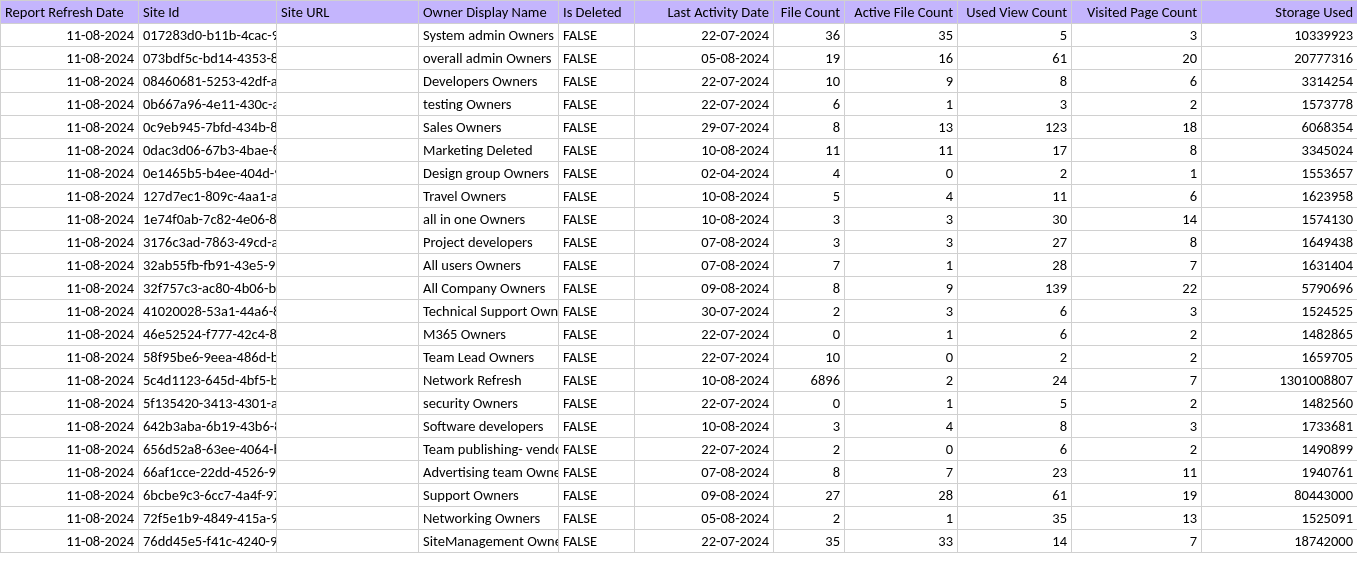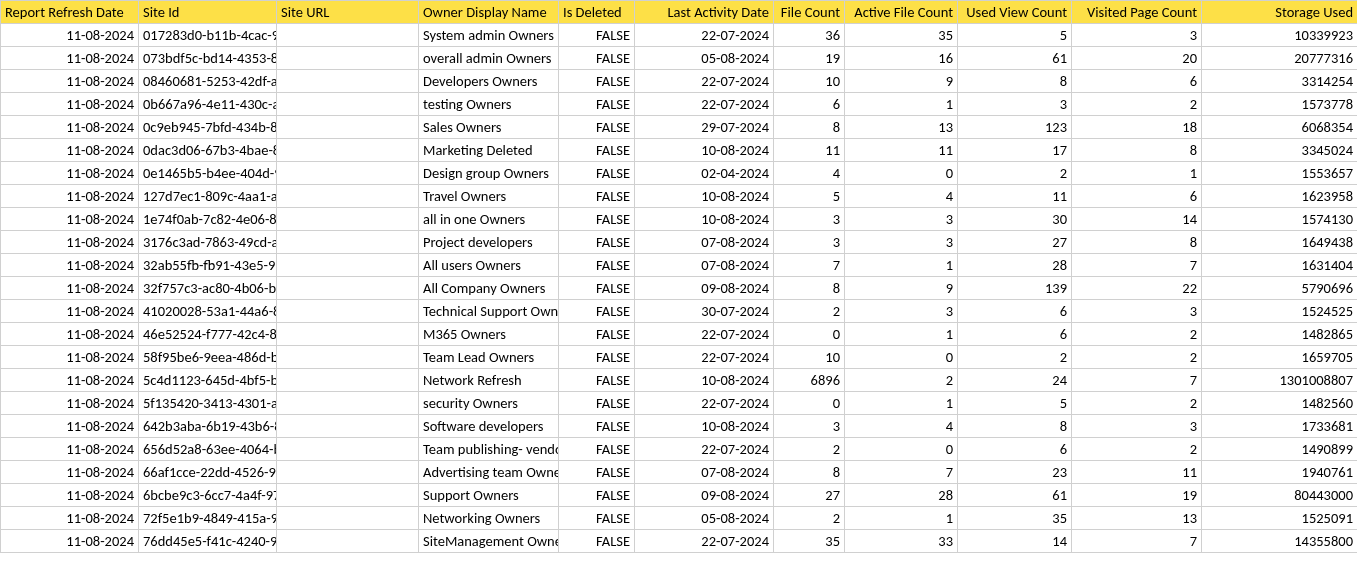--- a/index.html
+++ b/index.html
@@ -21,24 +21,24 @@
     border: 1px solid #d0d0d0;
     padding: 2px 4px;
     height: 23px;
     overflow: hidden;
     white-space: nowrap;
     text-align: left;
     vertical-align: bottom;
     font-weight: normal;
   }
   th {
-    background: #fde047;
+    background: #c4b5fd;
   }
   .num { text-align: right; }
-  .ctr { text-align: right; }
+  .ctr { text-align: left; }
   col.c-refresh   { width: 138px; }
   col.c-siteid    { width: 138px; }
   col.c-url       { width: 142px; }
   col.c-owner     { width: 140px; }
   col.c-deleted   { width: 76px;  }
   col.c-lastact   { width: 139px; }
   col.c-filecnt   { width: 71px;  }
   col.c-active    { width: 113px; }
   col.c-pageview  { width: 114px; }
   col.c-visited   { width: 130px; }
@@ -367,16 +367,16 @@
         <td class="num">11-08-2024</td>
         <td>76dd45e5-f41c-4240-9d8b-6f7912c13</td>
         <td></td>
         <td>SiteManagement Owners</td>
         <td class="ctr">FALSE</td>
         <td class="num">22-07-2024</td>
         <td class="num">35</td>
         <td class="num">33</td>
         <td class="num">14</td>
         <td class="num">7</td>
-        <td class="num">14355800</td>
+        <td class="num">18742000</td>
       </tr>
     </tbody>
 </table>
 
 </body></html>

